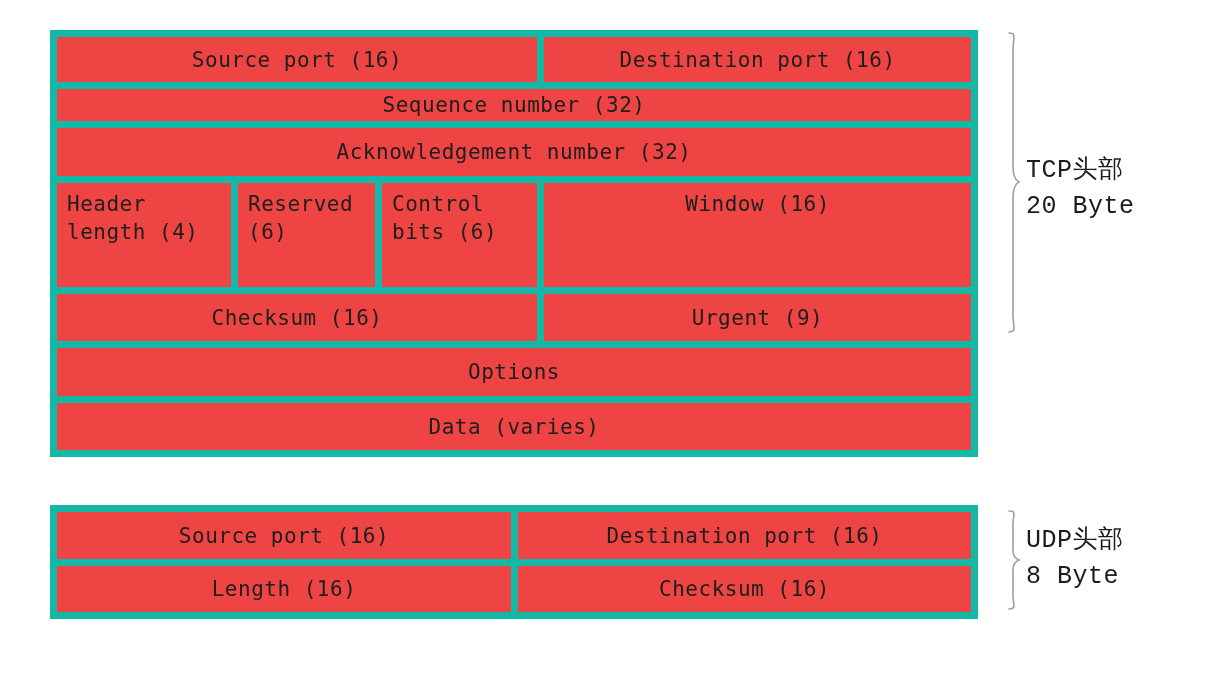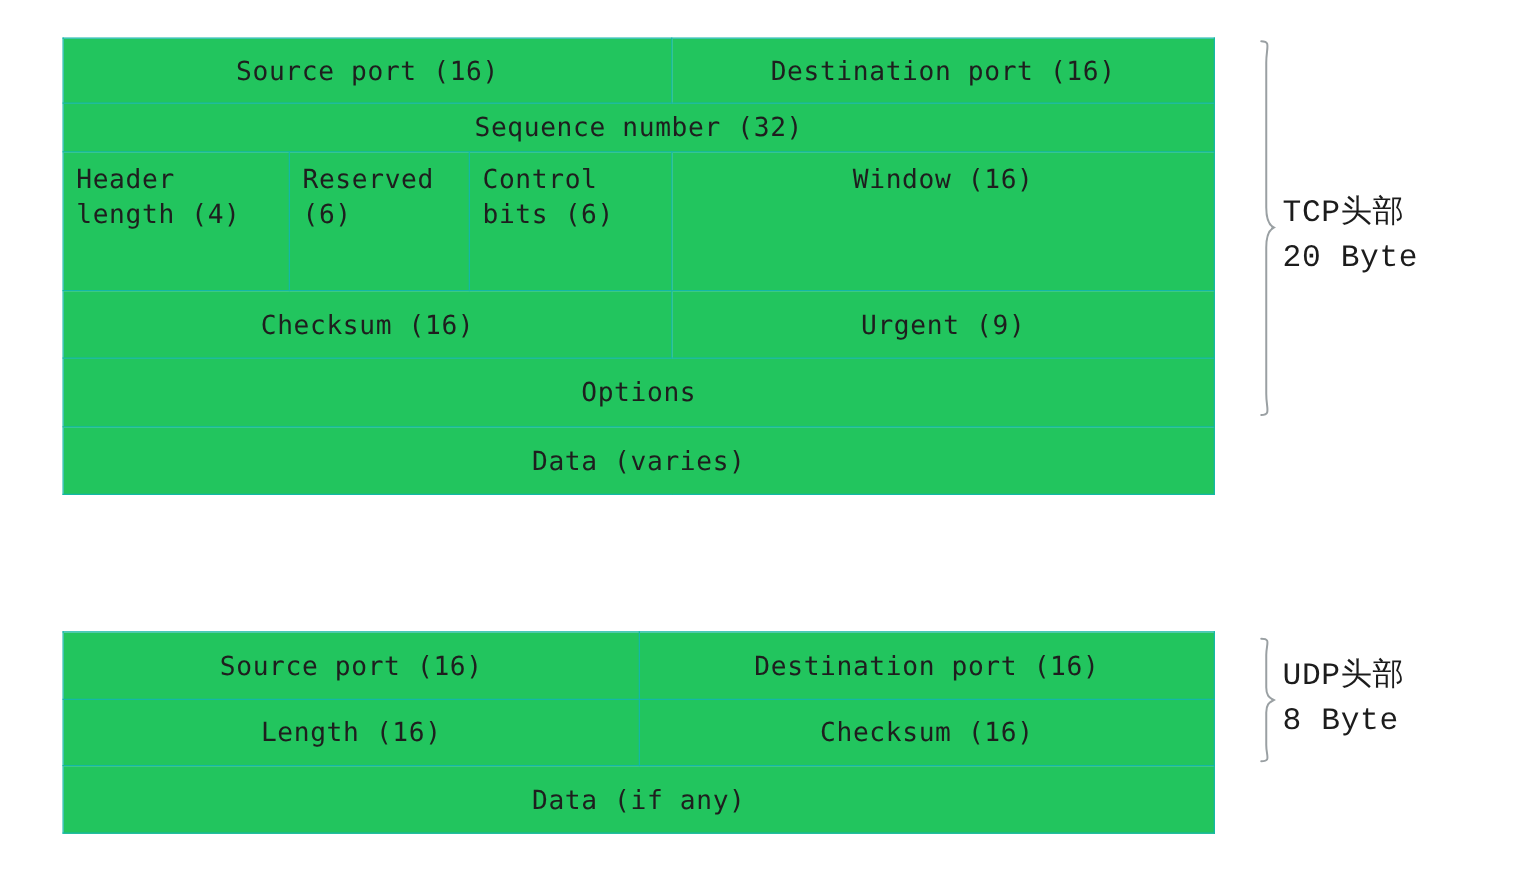--- a/index.html
+++ b/index.html
@@ -22,22 +22,22 @@
   }
 
   
   .pkt-table {
     position: absolute;
     border-collapse: collapse;
     table-layout: fixed;
     background: #f2fafb;
   }
   .pkt-table td {
-    border: 1px solid #14b8a6;
-    background: #22c55e;
+    border: 7px solid #14b8a6;
+    background: #ef4444;
     text-align: center;
     vertical-align: middle;
     font-family: "DejaVu Sans Mono", "Liberation Mono", monospace;
     font-size: 21px;
     letter-spacing: 0.5px;
     color: #1e1e1e;
     padding: 0;
     white-space: nowrap;
     margin-left: 12px;
   }
@@ -99,20 +99,23 @@
       <col style="width:434px">
     </colgroup>
     <tbody>
       <tr style="height:52px">
         <td colspan="3">Source port (16)</td>
         <td>Destination port (16)</td>
       </tr>
       <tr style="height:39px">
         <td colspan="4">Sequence number (32)</td>
       </tr>
+      <tr style="height:55px">
+        <td colspan="4">Acknowledgement number (32)</td>
+      </tr>
       <tr style="height:111px">
         <td class="multiline">Header length (4)</td>
         <td class="multiline">Reserved (6)</td>
         <td class="multiline">Control bits (6)</td>
         <td class="top-align">Window (16)</td>
       </tr>
       <tr style="height:54px">
         <td colspan="3">Checksum (16)</td>
         <td>Urgent (9)</td>
       </tr>
@@ -141,23 +144,20 @@
     </colgroup>
     <tbody>
       <tr style="height:54px">
         <td>Source port (16)</td>
         <td>Destination port (16)</td>
       </tr>
       <tr style="height:53px">
         <td>Length (16)</td>
         <td>Checksum (16)</td>
       </tr>
-      <tr style="height:54px">
-        <td colspan="2">Data (if any)</td>
-      </tr>
     </tbody>
   </table>
 
   <div class="brace" id="udp-brace">
     <svg width="30" height="104" viewBox="0 0 30 104" fill="none">
       <path d="M10 3 C 2 3, 6 7, 6 16 L 6 42 C 6 48, 4 50, 0 52 C 4 54, 6 56, 6 62 L 6 88 C 6 97, 2 101, 10 101" stroke="#9aa0a3" stroke-width="1.6" stroke-linecap="round" fill="none" transform="translate(22,0) scale(-1,1) translate(-22,0)"></path>
     </svg>
   </div>
 
   <div class="side-label" id="udp-side-label">UDP头部

